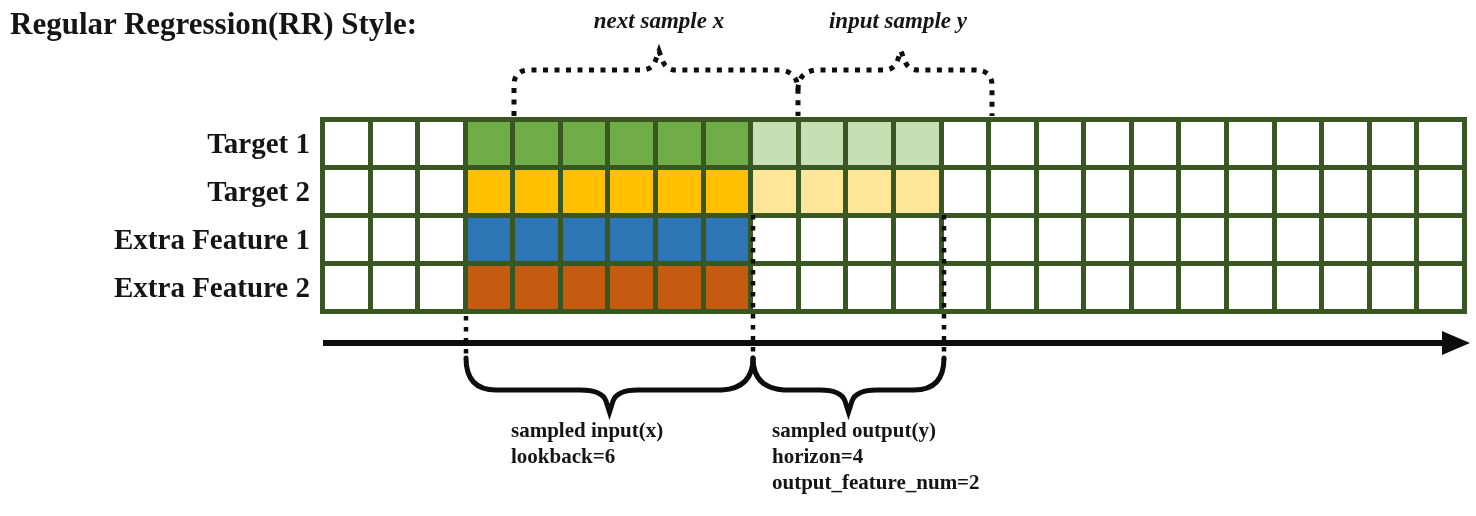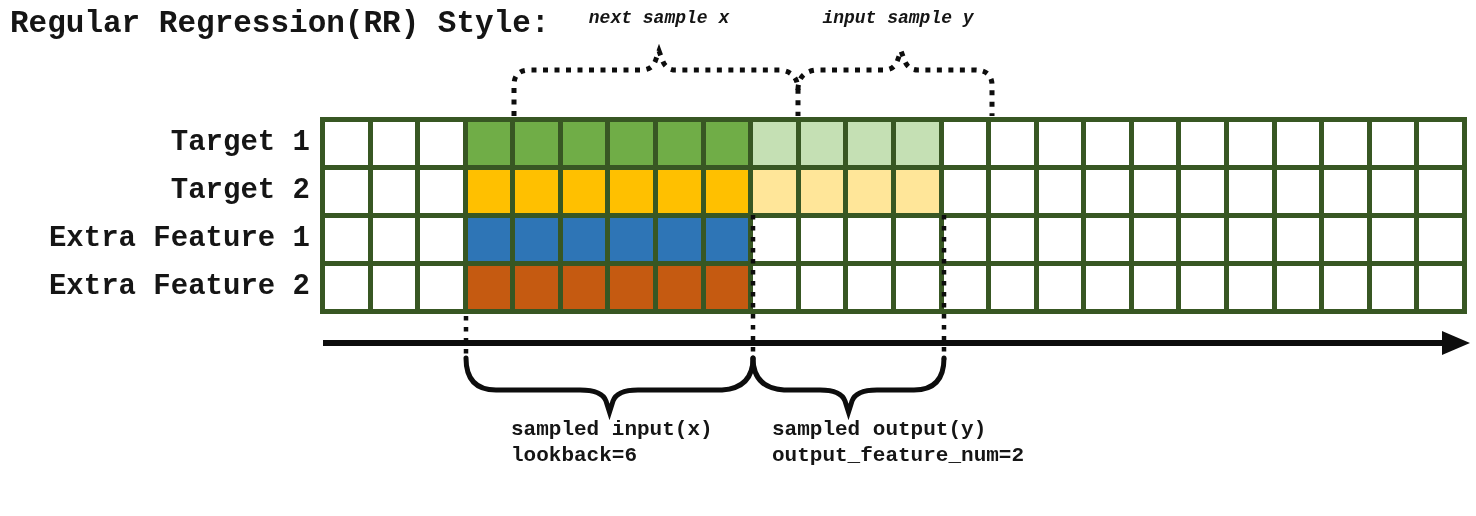--- a/index.html
+++ b/index.html
@@ -1,27 +1,27 @@
 <!DOCTYPE html>
 <html><head>
 <meta charset="utf-8">
 <style>
   html,body { margin:0; padding:0; background:#ffffff; }
   .stage {
     position:relative; width:1476px; height:516px; overflow:hidden;
-    font-family:Liberation Mono, monospace; color:#111;
+    font-family:Liberation Serif, serif; color:#111;
     background:#ffffff;
   }
   .title {
     position:absolute; left:10px; top:6px;
     font-size:31px; font-weight:700; letter-spacing:0px; color:#151515;
   }
   .top-label {
     position:absolute; top:8px; width:220px; text-align:center;
-    font-size:18px; font-style:italic; font-weight:600; color:#151515;
+    font-size:23px; font-style:italic; font-weight:600; color:#151515;
   }
   .top-label.x { left:549px; }
   .top-label.y { left:788px; }
   .grid {
     position:absolute; left:320px; top:117px;
     width:1147px; height:197px; box-sizing:border-box;
     display:grid; grid-template-columns:repeat(24,1fr); grid-template-rows:repeat(4,1fr);
     gap:5px; padding:5px;
   }
   .cell { width:100%; height:100%; }
@@ -171,16 +171,17 @@
     <path d="M 753 358 Q 753 388 784 390 L 820 390 Q 841 390 845 401 L 848.5 412 L 852 401 Q 856 390 877 390 L 914 390 Q 944 390 944 358" fill="none" stroke="#0d0d0d" stroke-width="5" stroke-linecap="round"></path>
   </svg>
 
 
   <div class="caption input">
     <div>sampled input(x)</div>
     <div>lookback=6</div>
   </div>
   <div class="caption output">
     <div>sampled output(y)</div>
+    <div>horizon=4</div>
     <div>output_feature_num=2</div>
   </div>
 
 </div>
 
 </body></html>

